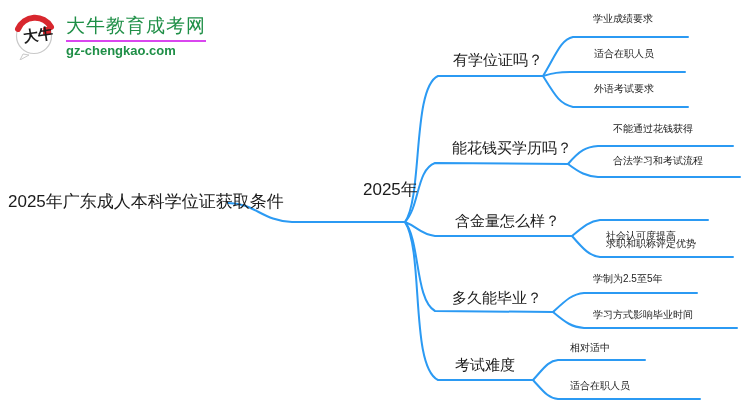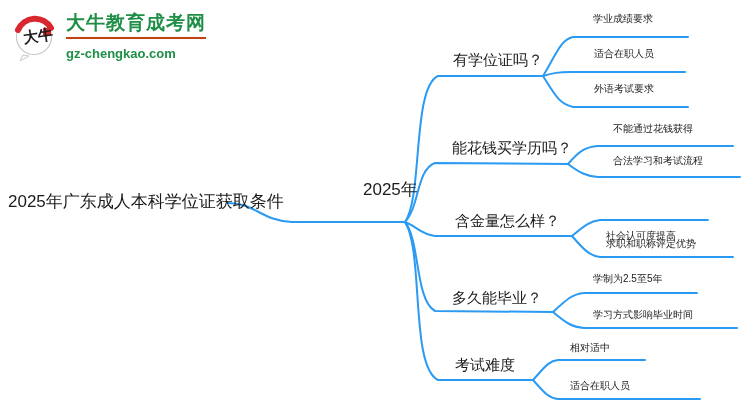--- a/index.html
+++ b/index.html
@@ -6,22 +6,22 @@
   body{font-family:"Liberation Sans","DejaVu Sans",sans-serif;}
   .stage{position:relative;width:750px;height:410px;background:#fff;overflow:hidden;}
   svg.lines{position:absolute;left:0;top:0;width:750px;height:410px;}
   .node{position:absolute;color:#1b1b1b;white-space:nowrap;line-height:1.15;}
   .root-label{font-size:17px;}
   .center-label{font-size:17px;}
   .branch-label{font-size:15px;}
   .leaf-label{font-size:10px;}
   .logo{position:absolute;left:10px;top:10px;display:flex;align-items:center;gap:8px;}
   .logo-text{display:flex;flex-direction:column;}
-  .logo-title{color:#1f8f47;font-size:19px;font-weight:bold;letter-spacing:1px;}
-  .logo-domain{color:#1f8f47;font-size:13px;font-weight:bold;border-top:2px solid #c2410c;margin-top:1px;padding-top:7px;}
+  .logo-title{color:#1f8f47;font-size:19px;font-weight:normal;letter-spacing:1px;}
+  .logo-domain{color:#1f8f47;font-size:13px;font-weight:bold;border-top:2px solid #d946ef;margin-top:1px;padding-top:1px;}
 </style>
 </head>
 <body>
 
 <div class="stage">
 
   <svg class="lines" viewBox="0 0 750 410">
     <g fill="none" stroke-width="2" stroke-linecap="round" stroke="#2b9af3">
 
       <path d="M228,203 C255,203 262,221 292,222 L405,222"></path>

